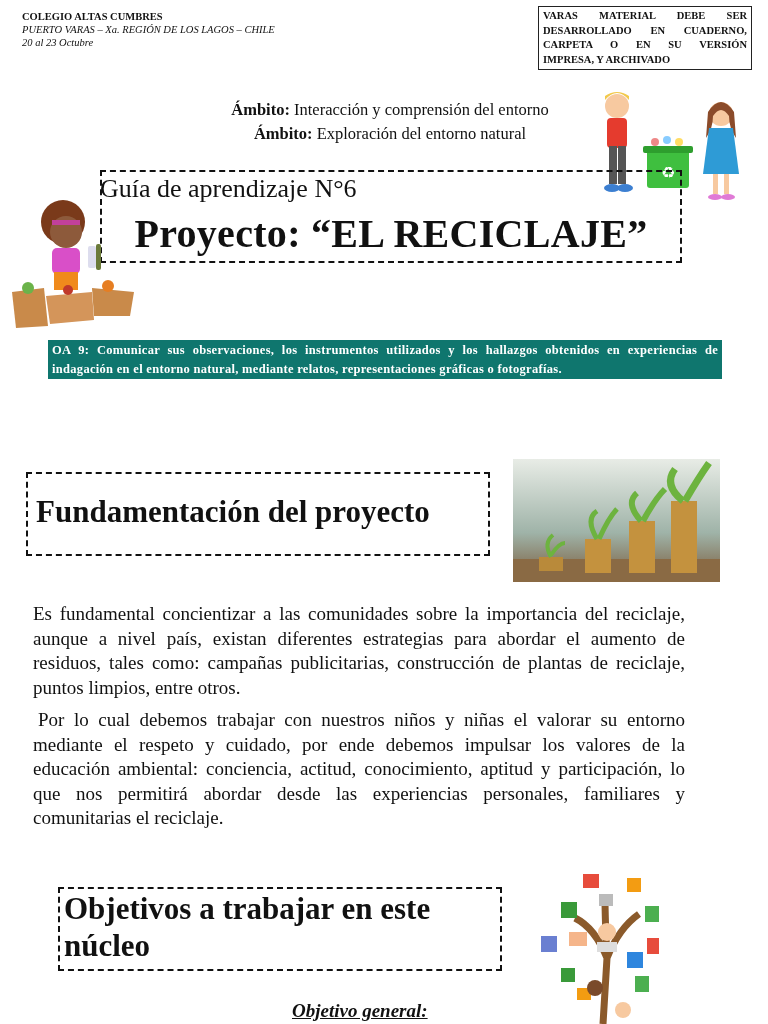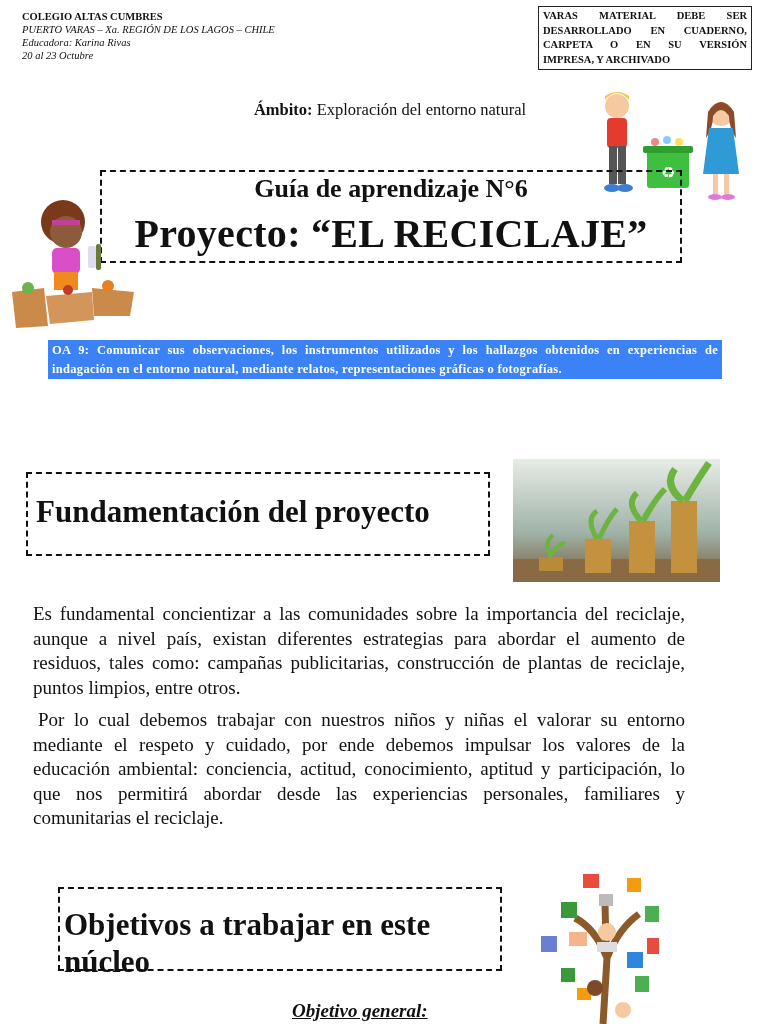--- a/index.html
+++ b/index.html
@@ -6,52 +6,52 @@
   body{width:768px;height:1024px;position:relative;overflow:hidden;font-family:"Liberation Serif","DejaVu Serif",serif;color:#111;}
   .abs{position:absolute;}
   .school{left:22px;top:10px;font-size:10.5px;line-height:13px;}
   .school .b{font-weight:bold;}
   .school .i{font-style:italic;}
   .notice{left:538px;top:6px;width:204px;border:1.5px solid #222;padding:2px 4px;font-size:10.5px;font-weight:bold;line-height:14.5px;text-align:justify;text-align-last:justify;}
   .notice span{display:block;}
   .ambito{left:150px;top:98px;width:480px;text-align:center;font-size:16.5px;line-height:24px;}
   .ambito b{font-weight:bold;}
   .guide-box{left:100px;top:170px;width:582px;height:93px;border:2px dashed #111;box-sizing:border-box;}
-  .guide-sub{left:100px;top:174px;width:582px;text-align:center;font-size:26px;font-weight:bold;}
+  .guide-sub{left:100px;top:174px;width:582px;font-size:26px;font-weight:normal;}
   .guide-title{left:100px;top:210px;width:582px;text-align:center;font-size:40px;font-weight:bold;letter-spacing:0.3px;}
-  .oa{left:48px;top:340px;width:674px;background:#3b82f6;color:#fff;font-size:12.5px;font-weight:bold;line-height:18.5px;padding:1px 4px;box-sizing:border-box;text-align:justify;letter-spacing:0.3px;}
+  .oa{left:48px;top:340px;width:674px;background:#0f766e;color:#fff;font-size:12.5px;font-weight:bold;line-height:18.5px;padding:1px 4px;box-sizing:border-box;text-align:justify;letter-spacing:0.3px;}
   .sec-box{border:2px dashed #111;box-sizing:border-box;}
   .fund-box{left:26px;top:472px;width:464px;height:84px;}
   .fund-title{left:36px;top:494px;font-size:31px;font-weight:bold;}
   .body-text{left:33px;width:652px;font-size:19px;line-height:24.5px;text-align:justify;}
   .p1{top:602px;}
   .p2{top:708px;text-indent:5px;}
   .obj-box{left:58px;top:887px;width:444px;height:84px;}
-  .obj-title{left:64px;top:890px;width:430px;font-size:31px;font-weight:bold;line-height:37px;margin-top:16px;}
+  .obj-title{left:64px;top:890px;width:430px;font-size:31px;font-weight:bold;line-height:37px;}
   .obj-gen{left:292px;top:1000px;font-size:19px;font-weight:bold;font-style:italic;text-decoration:underline;}
   .img{overflow:hidden;}
 </style>
 </head>
 <body>
 
 <div class="abs school">
   <div class="b">COLEGIO ALTAS CUMBRES</div>
   <div class="i">PUERTO VARAS – Xa. REGIÓN DE LOS LAGOS – CHILE</div>
-  <div class="i">Educadora: Karina Rivas</div>
   <div class="i">20 al 23 Octubre</div>
 </div>
 
 <div class="abs notice">
   <span>VARAS MATERIAL DEBE SER</span>
   <span>DESARROLLADO EN CUADERNO,</span>
   <span>CARPETA O EN SU VERSIÓN</span>
   <span style="text-align-last:left;">IMPRESA, Y ARCHIVADO</span>
 </div>
 
 <div class="abs ambito">
+  <div><b>Ámbito:</b><span> Interacción y comprensión del entorno</span></div>
   <div><b>Ámbito:</b><span> Exploración del entorno natural</span></div>
 </div>
 
 <div class="abs img" style="left:595px;top:88px;width:150px;height:118px;">
   <svg width="150" height="118" viewBox="0 0 150 118">
 
     <circle cx="22" cy="18" r="12" fill="#f7c9a0"></circle>
     <path d="M10 12 Q22 -2 34 12 L34 8 Q22 0 10 8Z" fill="#f2c94c"></path>
     <rect x="12" y="30" width="20" height="30" rx="4" fill="#e53b2e"></rect>
     <rect x="14" y="58" width="8" height="38" fill="#555"></rect>

